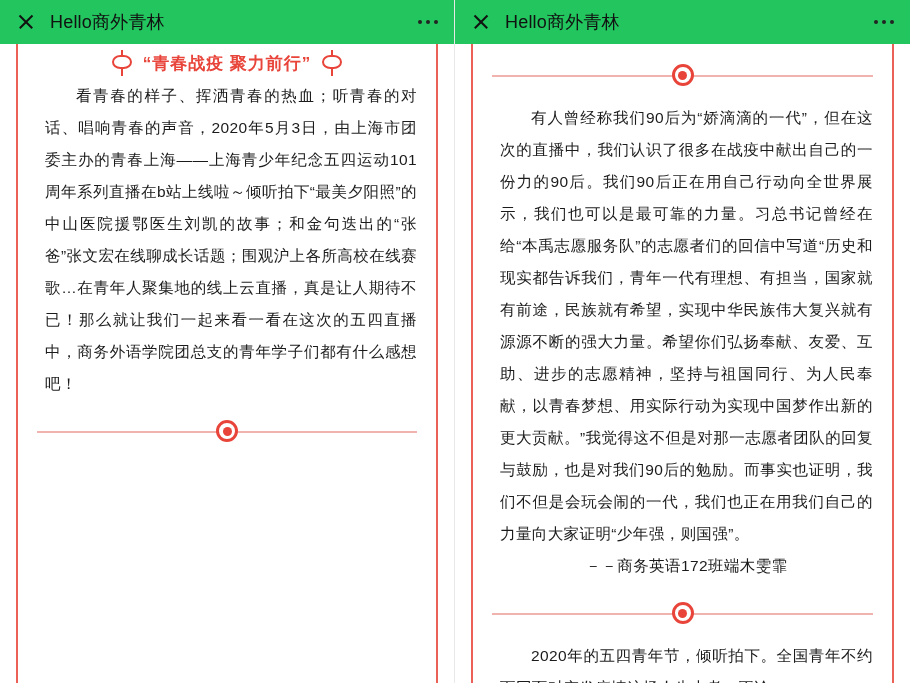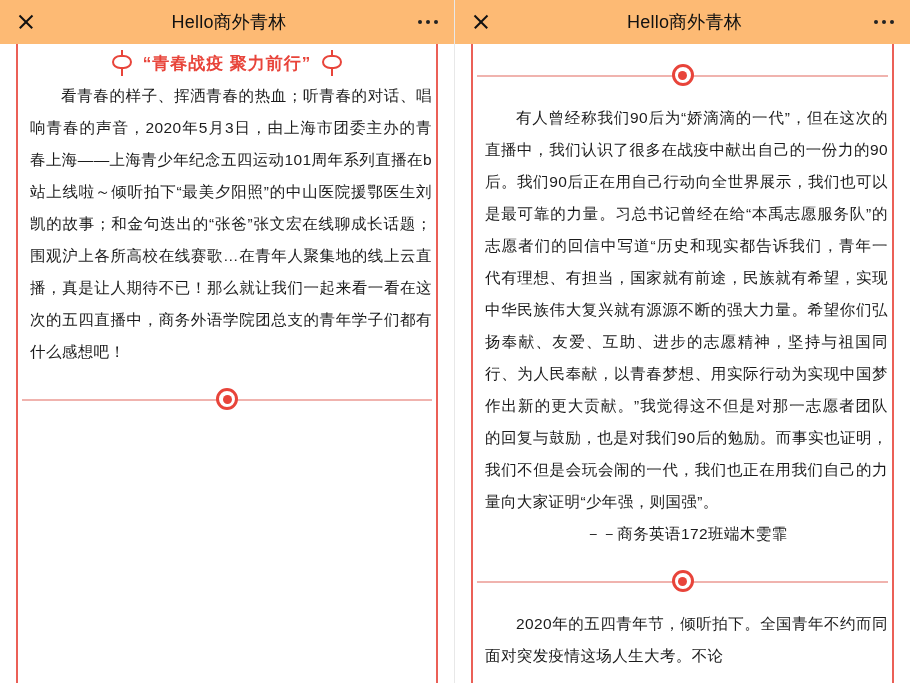--- a/index.html
+++ b/index.html
@@ -26,24 +26,23 @@
   }
   .pane.left { border-right: 1px solid #e8e8e8; }
 
   
   .header {
     height: 44px;
     display: flex;
     align-items: center;
     padding: 0 16px;
     box-sizing: border-box;
-    background: #fdba74;
+    background: #22c55e;
     position: relative;
     z-index: 5;
-    text-align: center;
   }
   .close-icon {
     width: 20px;
     height: 20px;
     position: relative;
     flex: 0 0 auto;
     margin-right: 14px;
     cursor: pointer;
   }
   .close-icon:before, .close-icon:after {
@@ -83,21 +82,21 @@
   }
 
   
   .article {
     position: absolute;
     top: 44px;
     left: 0;
     right: 0;
     bottom: 0;
     overflow: hidden;
-    padding: 0 22px;
+    padding: 0 37px;
     box-sizing: border-box;
   }
   
   .rail {
     position: absolute;
     top: 0;
     bottom: 0;
     width: 2px;
     background: #e8443a;
     opacity: .85;

